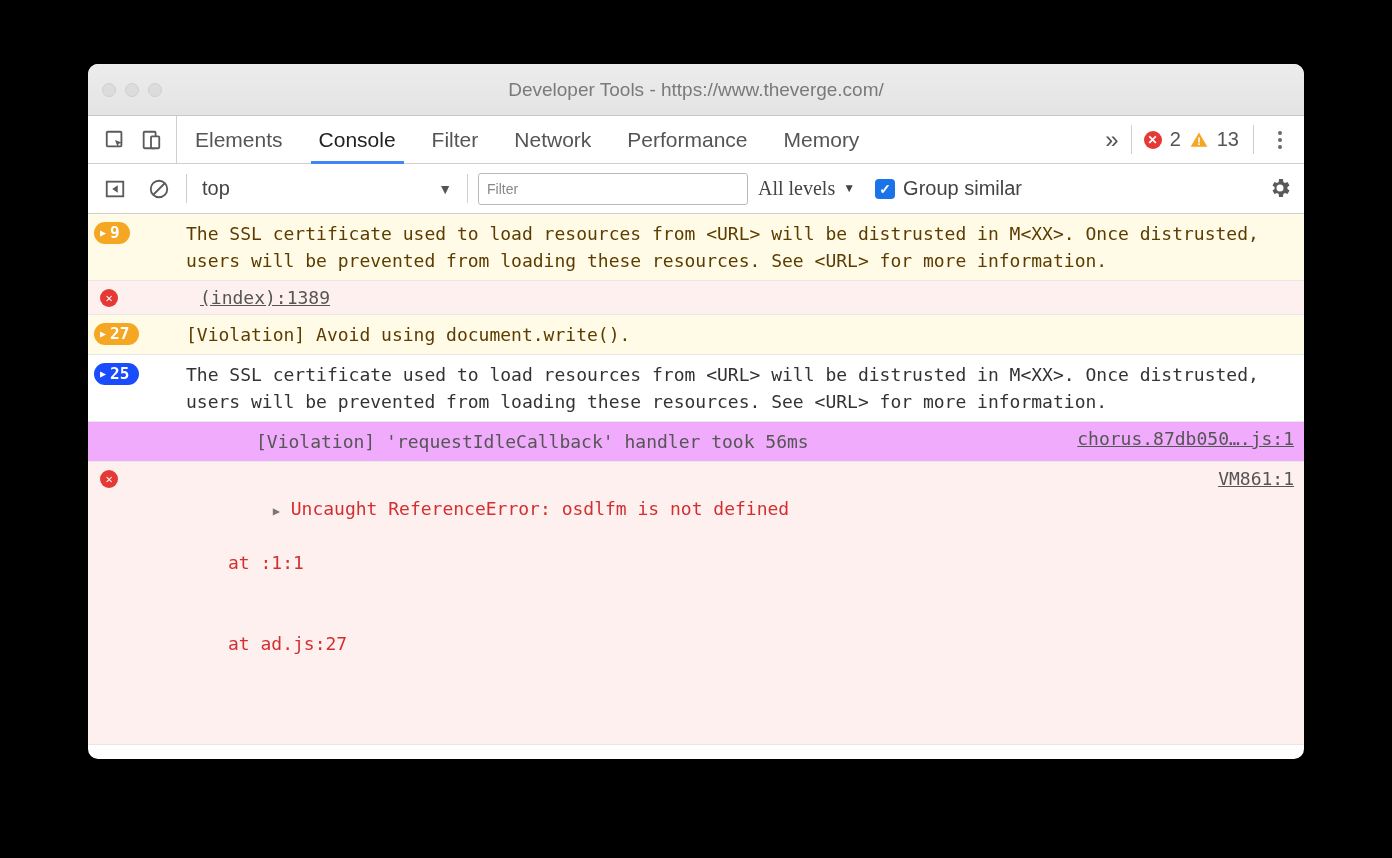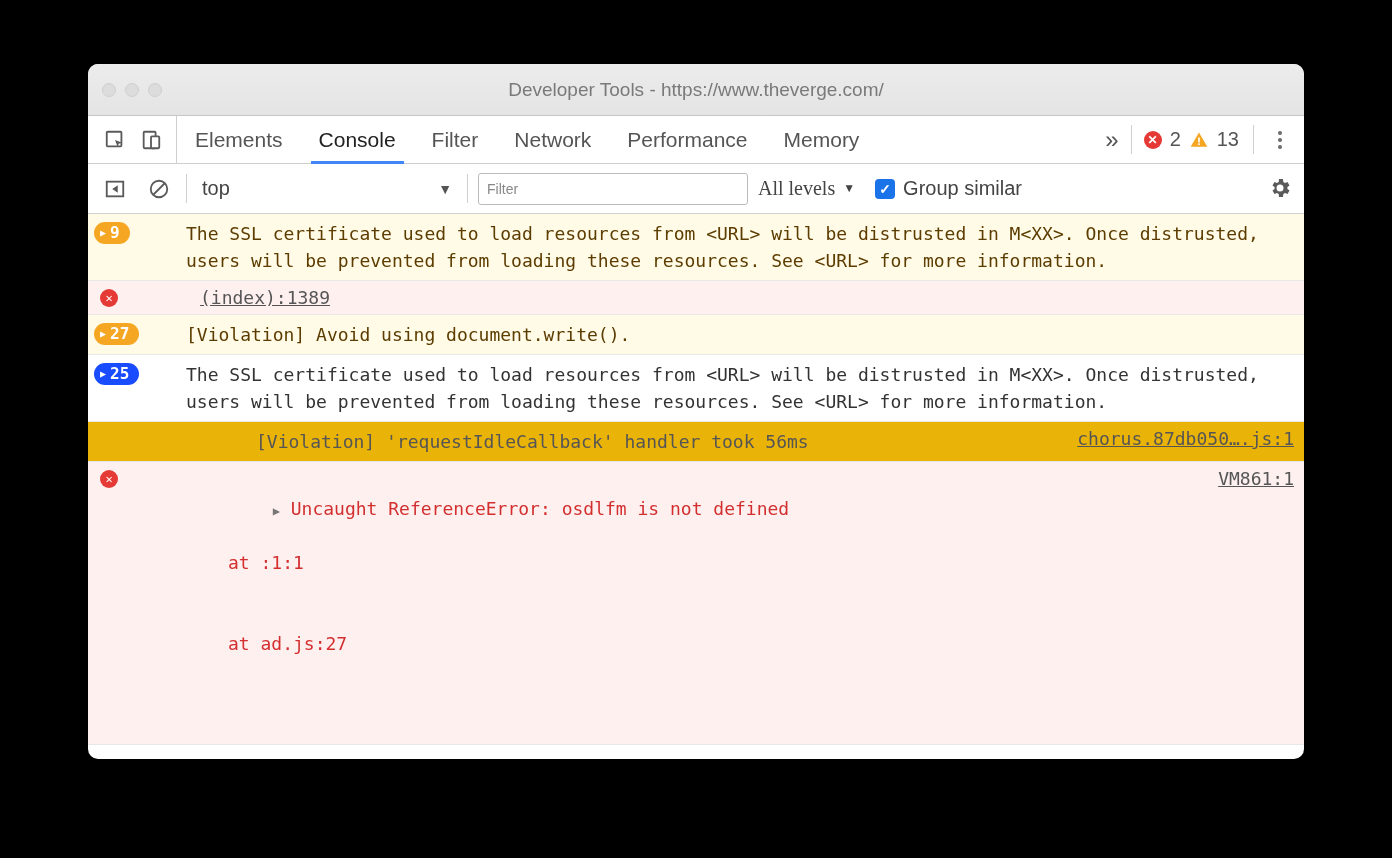--- a/index.html
+++ b/index.html
@@ -217,21 +217,21 @@
     padding-left: 14px;
     text-decoration: underline;
     color: #555;
     white-space: nowrap;
   }
   .row.warn { background: #fffbe6; color: #5c3c00; }
   .row.warn .msg { color: #5c3c00; }
   .row.err { background: #fff0f0; }
   .row.err .msg { color: #d32f2f; }
   .row.info { background: #fff; color:#333; }
-  .row.verbose { background:#eab308; color:#555;padding-left:28px;}
+  .row.verbose { background:#f0abfc; color:#555;padding-left:28px;}
   .pill {
     display:inline-flex;align-items:center;gap:2px;
     border-radius: 12px;
     padding: 0 10px 0 6px;
     font-weight: bold;
     font-size: 16px;
     color:#fff;
     height: 22px;
     line-height:22px;
   }

